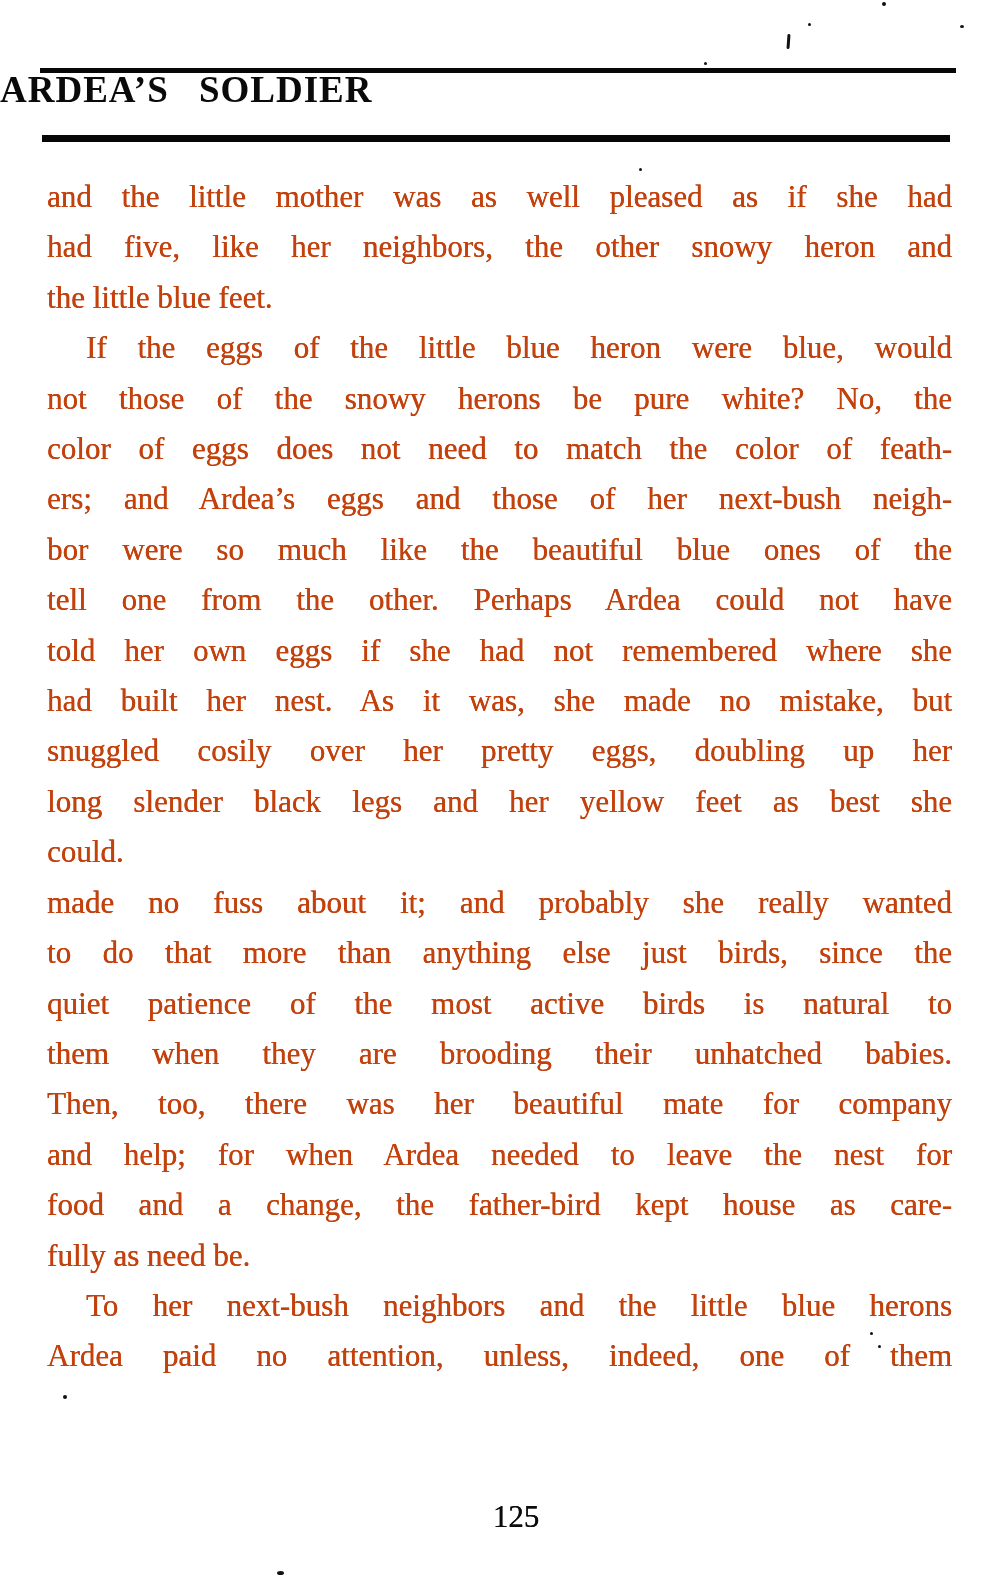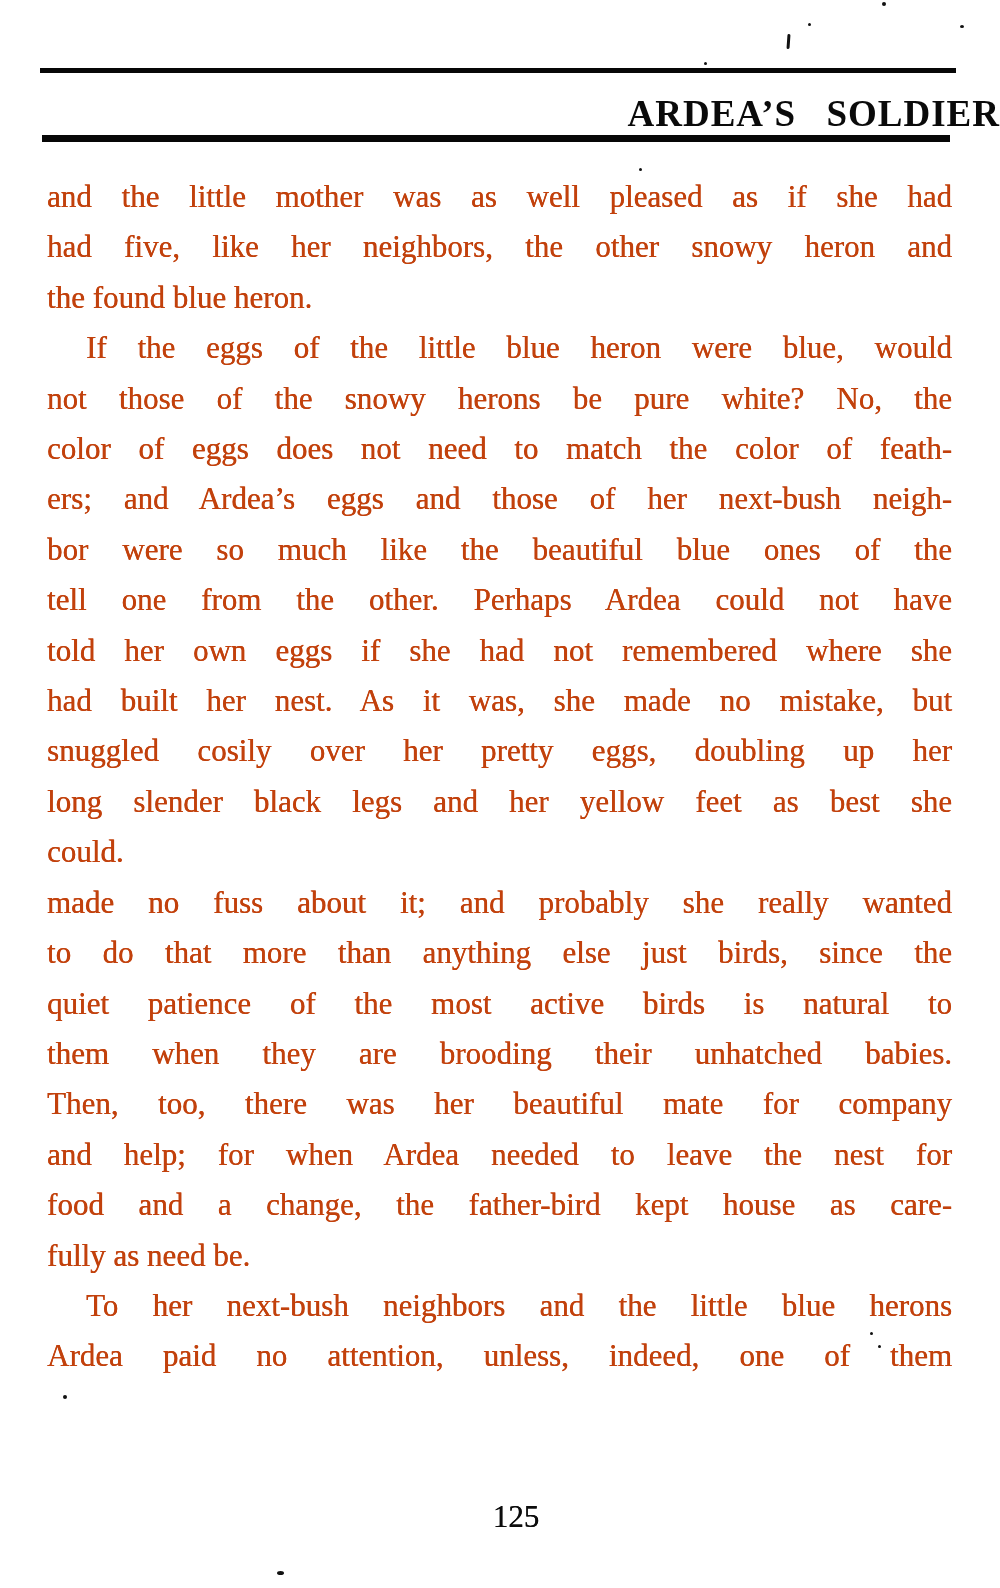--- a/index.html
+++ b/index.html
@@ -27,23 +27,23 @@
   }
   .rule-bottom {
     left: 42px;
     top: 135px;
     width: 908px;
     height: 7px;
   }
   .running-head {
     position: absolute;
     left: 0;
-    top: 92px;
+    top: 68px;
     width: 100%;
-    text-align: right;
+    text-align: left;
     font-family: "Liberation Serif", serif;
     font-weight: 700;
     font-size: 37px;
     letter-spacing: 1px;
     word-spacing: 20px;
     color: #0a0a0a;
   }
   .body-text {
     position: absolute;
     left: 47px;
@@ -96,21 +96,21 @@
 
   <div class="rule rule-top"></div>
 
   <div class="running-head">ARDEA’S SOLDIER</div>
 
   <div class="rule rule-bottom"></div>
 
   <div class="body-text" id="body-text">
       <div class="line">and the little mother was as well pleased as if she had</div>
       <div class="line">had five, like her neighbors, the other snowy heron and</div>
-      <div class="line last">the found blue heron.</div>
+      <div class="line last">the little blue feet.</div>
       <div class="line indent">If the eggs of the little blue heron were blue, would</div>
       <div class="line">not those of the snowy herons be pure white? No, the</div>
       <div class="line">color of eggs does not need to match the color of feath-</div>
       <div class="line">ers; and Ardea’s eggs and those of her next-bush neigh-</div>
       <div class="line">bor were so much like the beautiful blue ones of the</div>
       <div class="line">tell one from the other. Perhaps Ardea could not have</div>
       <div class="line">told her own eggs if she had not remembered where she</div>
       <div class="line">had built her nest. As it was, she made no mistake, but</div>
       <div class="line">snuggled cosily over her pretty eggs, doubling up her</div>
       <div class="line">long slender black legs and her yellow feet as best she</div>

